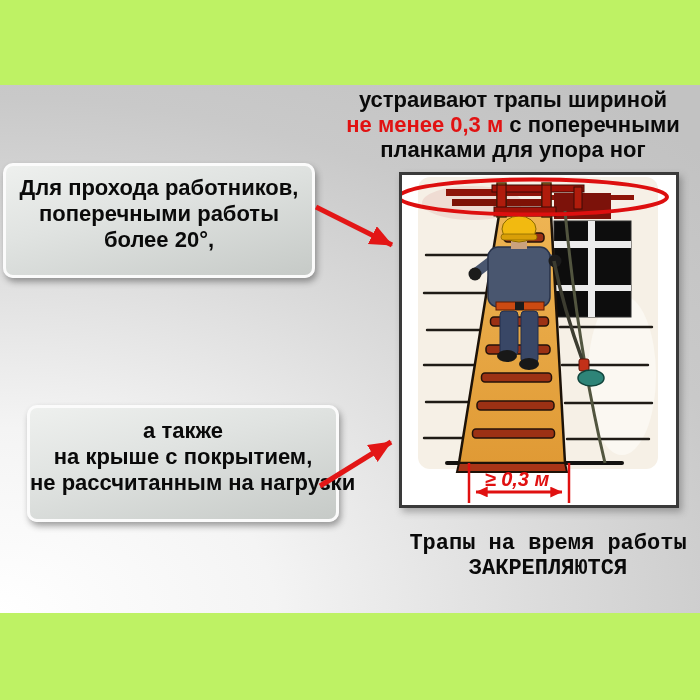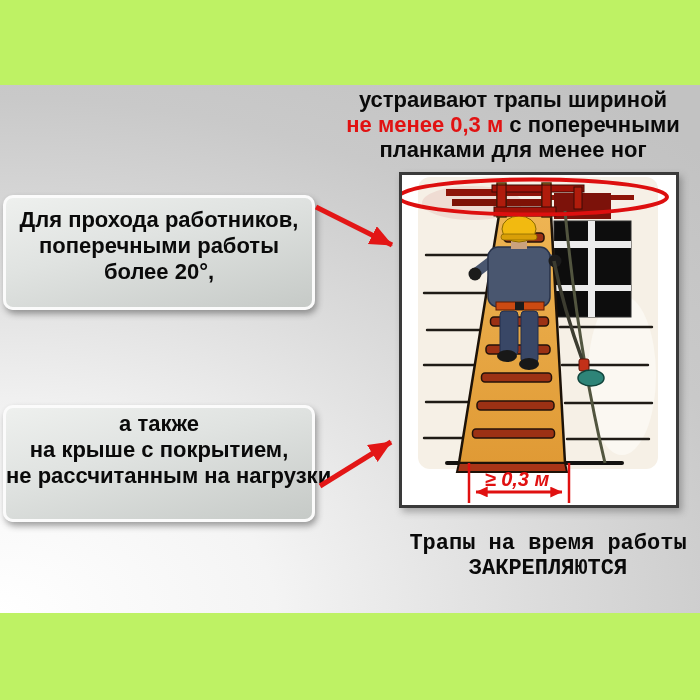--- a/index.html
+++ b/index.html
@@ -8,39 +8,39 @@
   .bg-panel{position:absolute;left:0;top:85px;width:700px;height:528px;
     background:radial-gradient(140% 125% at 0% 100%, #ffffff 0%, #f4f4f4 28%, #dcdcdc 55%, #c9c9c9 78%, #c2c2c2 100%);}
   .top-note{position:absolute;left:338px;top:87px;width:350px;text-align:center;
     font-size:22px;line-height:25px;font-weight:bold;color:#0a0a0a;white-space:nowrap;}
   .red{color:#e11212;}
   .callout{position:absolute;left:3px;width:312px;box-sizing:border-box;
     border:3px solid #fbfbfb;border-radius:10px;
     background:linear-gradient(165deg,#eef0ee 0%,#e0e3e1 40%,#c6cac7 100%);
     box-shadow:2px 4px 6px rgba(50,50,50,.45);
     text-align:center;font-weight:bold;color:#0a0a0a;font-size:22px;line-height:26px;white-space:nowrap;}
-  .callout-1{top:163px;height:115px;padding-top:9px;margin-top:32px;}
-  .callout-2{top:405px;height:117px;padding-top:3px;}
+  .callout-1{top:163px;height:115px;padding-top:9px;}
+  .callout-2{top:405px;height:117px;padding-top:10px;margin-left:24px;}
   .frame{position:absolute;left:399px;top:172px;width:274px;height:330px;
     background:#ffffff;border:3px solid #3a3a3a;box-shadow:3px 4px 7px rgba(70,70,70,.4);font-style:italic;}
   .caption{position:absolute;left:402px;top:531px;width:292px;text-align:center;
     font-size:22px;line-height:25px;font-weight:bold;color:#0a0a0a;white-space:nowrap;font-family:Liberation Mono, monospace;}
   .overlay{position:absolute;left:0;top:0;pointer-events:none;}
 </style>
 </head>
 <body>
 
 <div class="stage">
 
   <div class="bg-panel"></div>
 
   <div class="top-note">
     <div>устраивают трапы шириной</div>
     <div><span class="red">не менее 0,3 м</span><span> с поперечными</span></div>
-    <div>планками для менее ног</div>
+    <div>планками для упора ног</div>
   </div>
 
   <div class="callout callout-1">
     <div>Для прохода работников,</div>
     <div>поперечными работы</div>
     <div>более 20°,</div>
   </div>
 
   <div class="callout callout-2">
     <div>а также</div>

